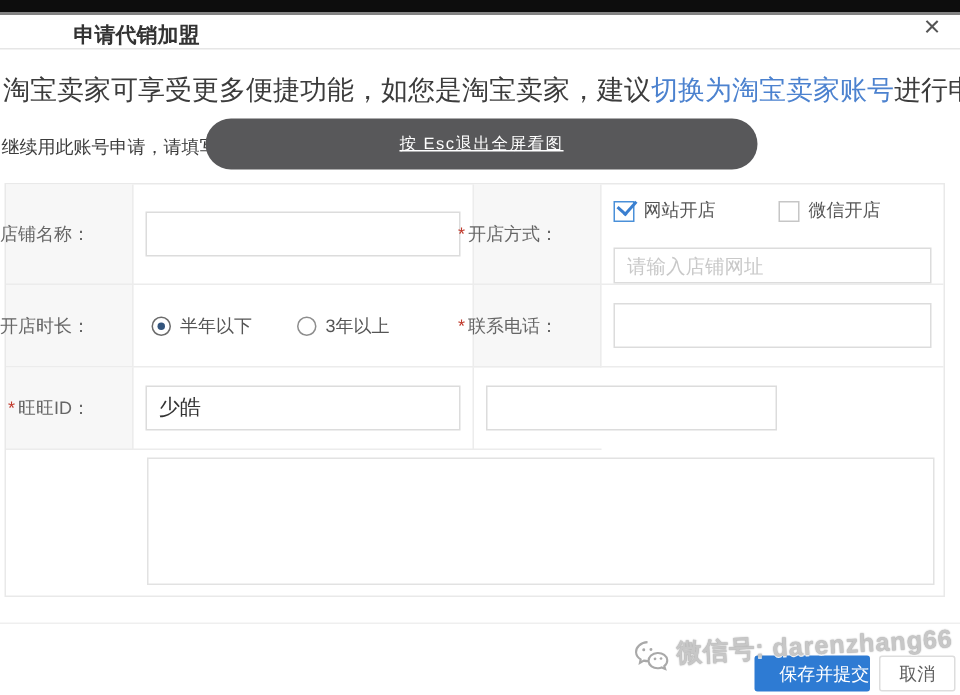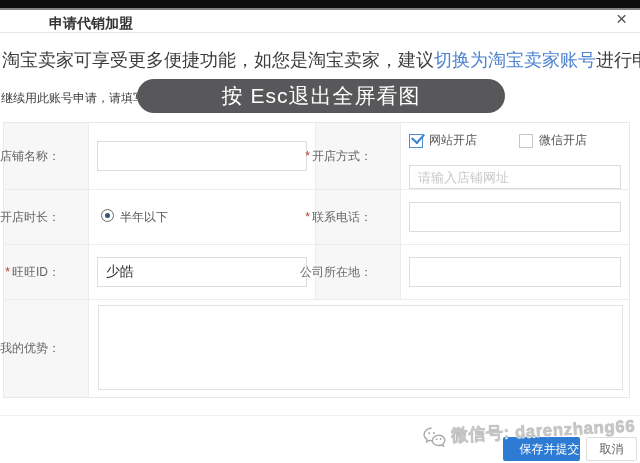--- a/index.html
+++ b/index.html
@@ -22,21 +22,21 @@
 
   
   .notice { position:absolute; top:48px; left:2px; font-size:18px; color:#3c3c3c; white-space:nowrap; }
   .notice a { color:#4c82cf; text-decoration:none; cursor:pointer; }
   .line2 { position:absolute; top:90px; left:1px; font-size:12px; color:#3c3c3c; white-space:nowrap; }
 
   
   .toast {
     position:absolute; top:79px; left:137px; width:368px; height:34px;
     background:#58585a; border-radius:17px; z-index:4;
-    color:#fff; font-size:21px; line-height:34px; text-align:center; letter-spacing:1px;
+    color:#fff; font-size:11px; line-height:34px; text-align:center; letter-spacing:1px;text-decoration:underline;
   }
 
   
   .form-table {
     position:absolute; top:122px; left:3px; width:627px;
     border:1px solid #e9e9e9; background:#fff;
     display:grid;
     grid-template-columns: 85px 227px 85px 228px;
     grid-template-rows: 67px 55px 55px 97px;
   }
@@ -72,21 +72,21 @@
     border-left:2px solid #3a7fd0; border-bottom:2px solid #3a7fd0; transform:rotate(-48deg);
   }
   .cb-label { font-size:12px; color:#555; margin-left:6px; }
   .url-input { width:212px; margin-top:16px; }
 
   
   .radio-grid {
     padding-left:12px; display:grid; grid-template-columns:97px auto; grid-auto-rows:17px;
     align-content:center; height:100%;
   }
-  .rd-item { display:flex; align-items:flex-start; cursor:pointer; }
+  .rd-item { display:flex; align-items:center; cursor:pointer; }
   .rd {
     width:13px; height:13px; border:1px solid #8d8d8d; border-radius:50%; background:#fff;
     position:relative; flex:0 0 auto;
   }
   .rd.selected { border-color:#6b6b6b; }
   .rd.selected::after {
     content:""; position:absolute; left:3px; top:3px; width:5px; height:5px;
     border-radius:50%; background:#33547c;
   }
   .rd-label { font-size:12px; color:#555; margin-left:6px; white-space:nowrap; }
@@ -168,49 +168,45 @@
   <div class="cell lbl">
     <span class="ast">*</span>
     <span>开店时长：</span>
   </div>
   <div class="cell">
     <div class="radio-grid">
       <span class="rd-item">
         <span class="rd selected"></span>
         <span class="rd-label">半年以下</span>
       </span>
+      <span class="rd-item">
+        <span class="rd"></span>
+        <span class="rd-label">3年以上</span>
+      </span>
     </div>
   </div>
   <div class="cell lbl">
     <span class="ast">*</span>
     <span>联系电话：</span>
   </div>
   <div class="cell last-col val">
     <input class="txt right" type="text" value="" style="">
   </div>
 
   <div class="cell lbl">
     <span class="ast">*</span>
     <span>旺旺ID：</span>
   </div>
   <div class="cell val">
     <input class="txt wide wang" type="text" value="少皓" style="">
   </div>
-  <div class="cell lbl">
-    <span class="ast"></span>
-    <span>公司所在地：</span>
-  </div>
   <div class="cell last-col val">
     <input class="txt right" type="text" value="" style="">
   </div>
 
-  <div class="cell lbl last-row">
-    <span class="ast"></span>
-    <span>我的优势：</span>
-  </div>
   <div class="cell last-col last-row advantage-cell">
     <textarea class="adv-textarea" style=""></textarea>
   </div>
 
 </div>
 
 <div class="sep-footer"></div>
 
 <button class="btn-save">保存并提交</button>
 <button class="btn-cancel">取消</button>

